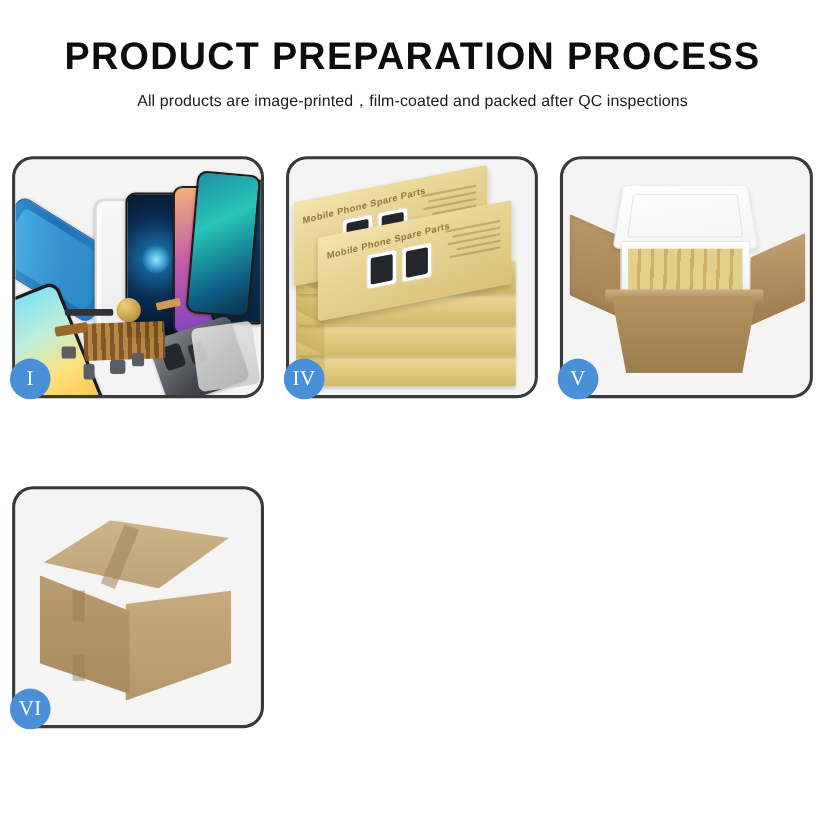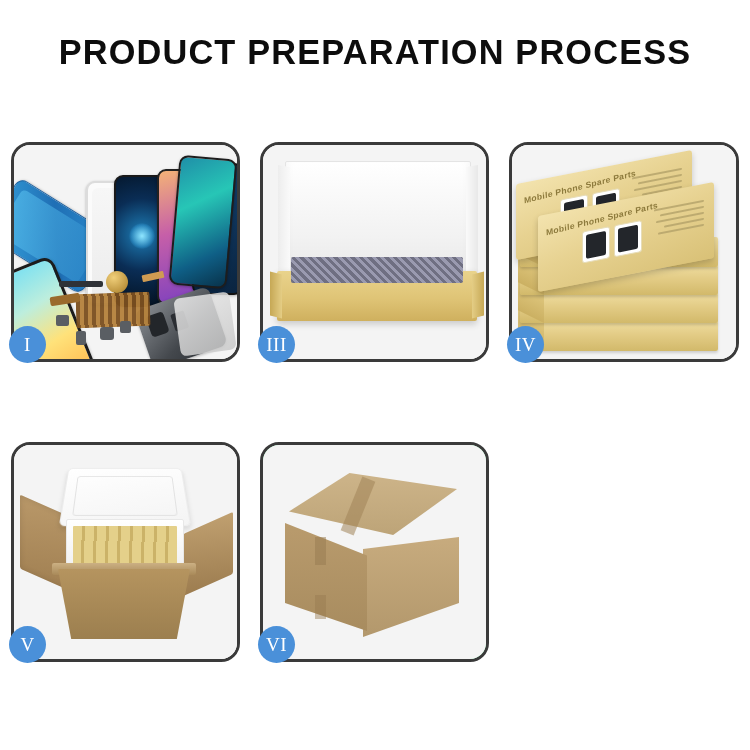--- a/index.html
+++ b/index.html
@@ -284,20 +284,21 @@
   .tapeB{position:absolute;left:52px;top:150px;width:11px;height:24px;
     background:rgba(150,122,80,.45);}
 </style>
 </head>
 <body>
 
 <div class="page">
 
   <div class="header">
     <div class="title">PRODUCT PREPARATION PROCESS</div>
+    <div class="subtitle">All products are image-printed，film-coated and packed after QC inspections</div>
   </div>
 
   <div class="grid">
 
     <div class="panel p1">
       <div class="stage">
         <span class="ph ph-a"></span>
         <span class="ph ph-b"></span>
         <span class="ph ph-c"></span>
         <span class="ph ph-d"></span>
@@ -313,31 +314,20 @@
         <span class="part sm" style="left:62px;top:186px;width:10px;height:14px;"></span>
         <span class="part sm" style="left:86px;top:182px;width:14px;height:13px;border-radius:3px;"></span>
         <span class="part sm" style="left:106px;top:176px;width:11px;height:12px;"></span>
         <span class="part board" style="left:36px;top:150px;width:30px;height:9px;transform:rotate(-9deg);"></span>
         <span class="tools"></span>
       </div>
       <div class="badge">I</div>
     </div>
 
 
-    <div class="panel p3">
-      <div class="stage">
-        <div class="foamlid"></div>
-        <div class="boxbase">
-          <span class="lipL"></span>
-          <span class="lipR"></span>
-          <span class="inner"></span>
-        </div>
-      </div>
-      <div class="badge">III</div>
-    </div>
 
     <div class="panel p4">
       <div class="stage">
         <div class="stackwrap">
           <span class="sbox" style="top:176px;">
               <i class="side"></i>
             </span>
           <span class="sbox" style="top:148px;">
               <i class="side"></i>
             </span>

